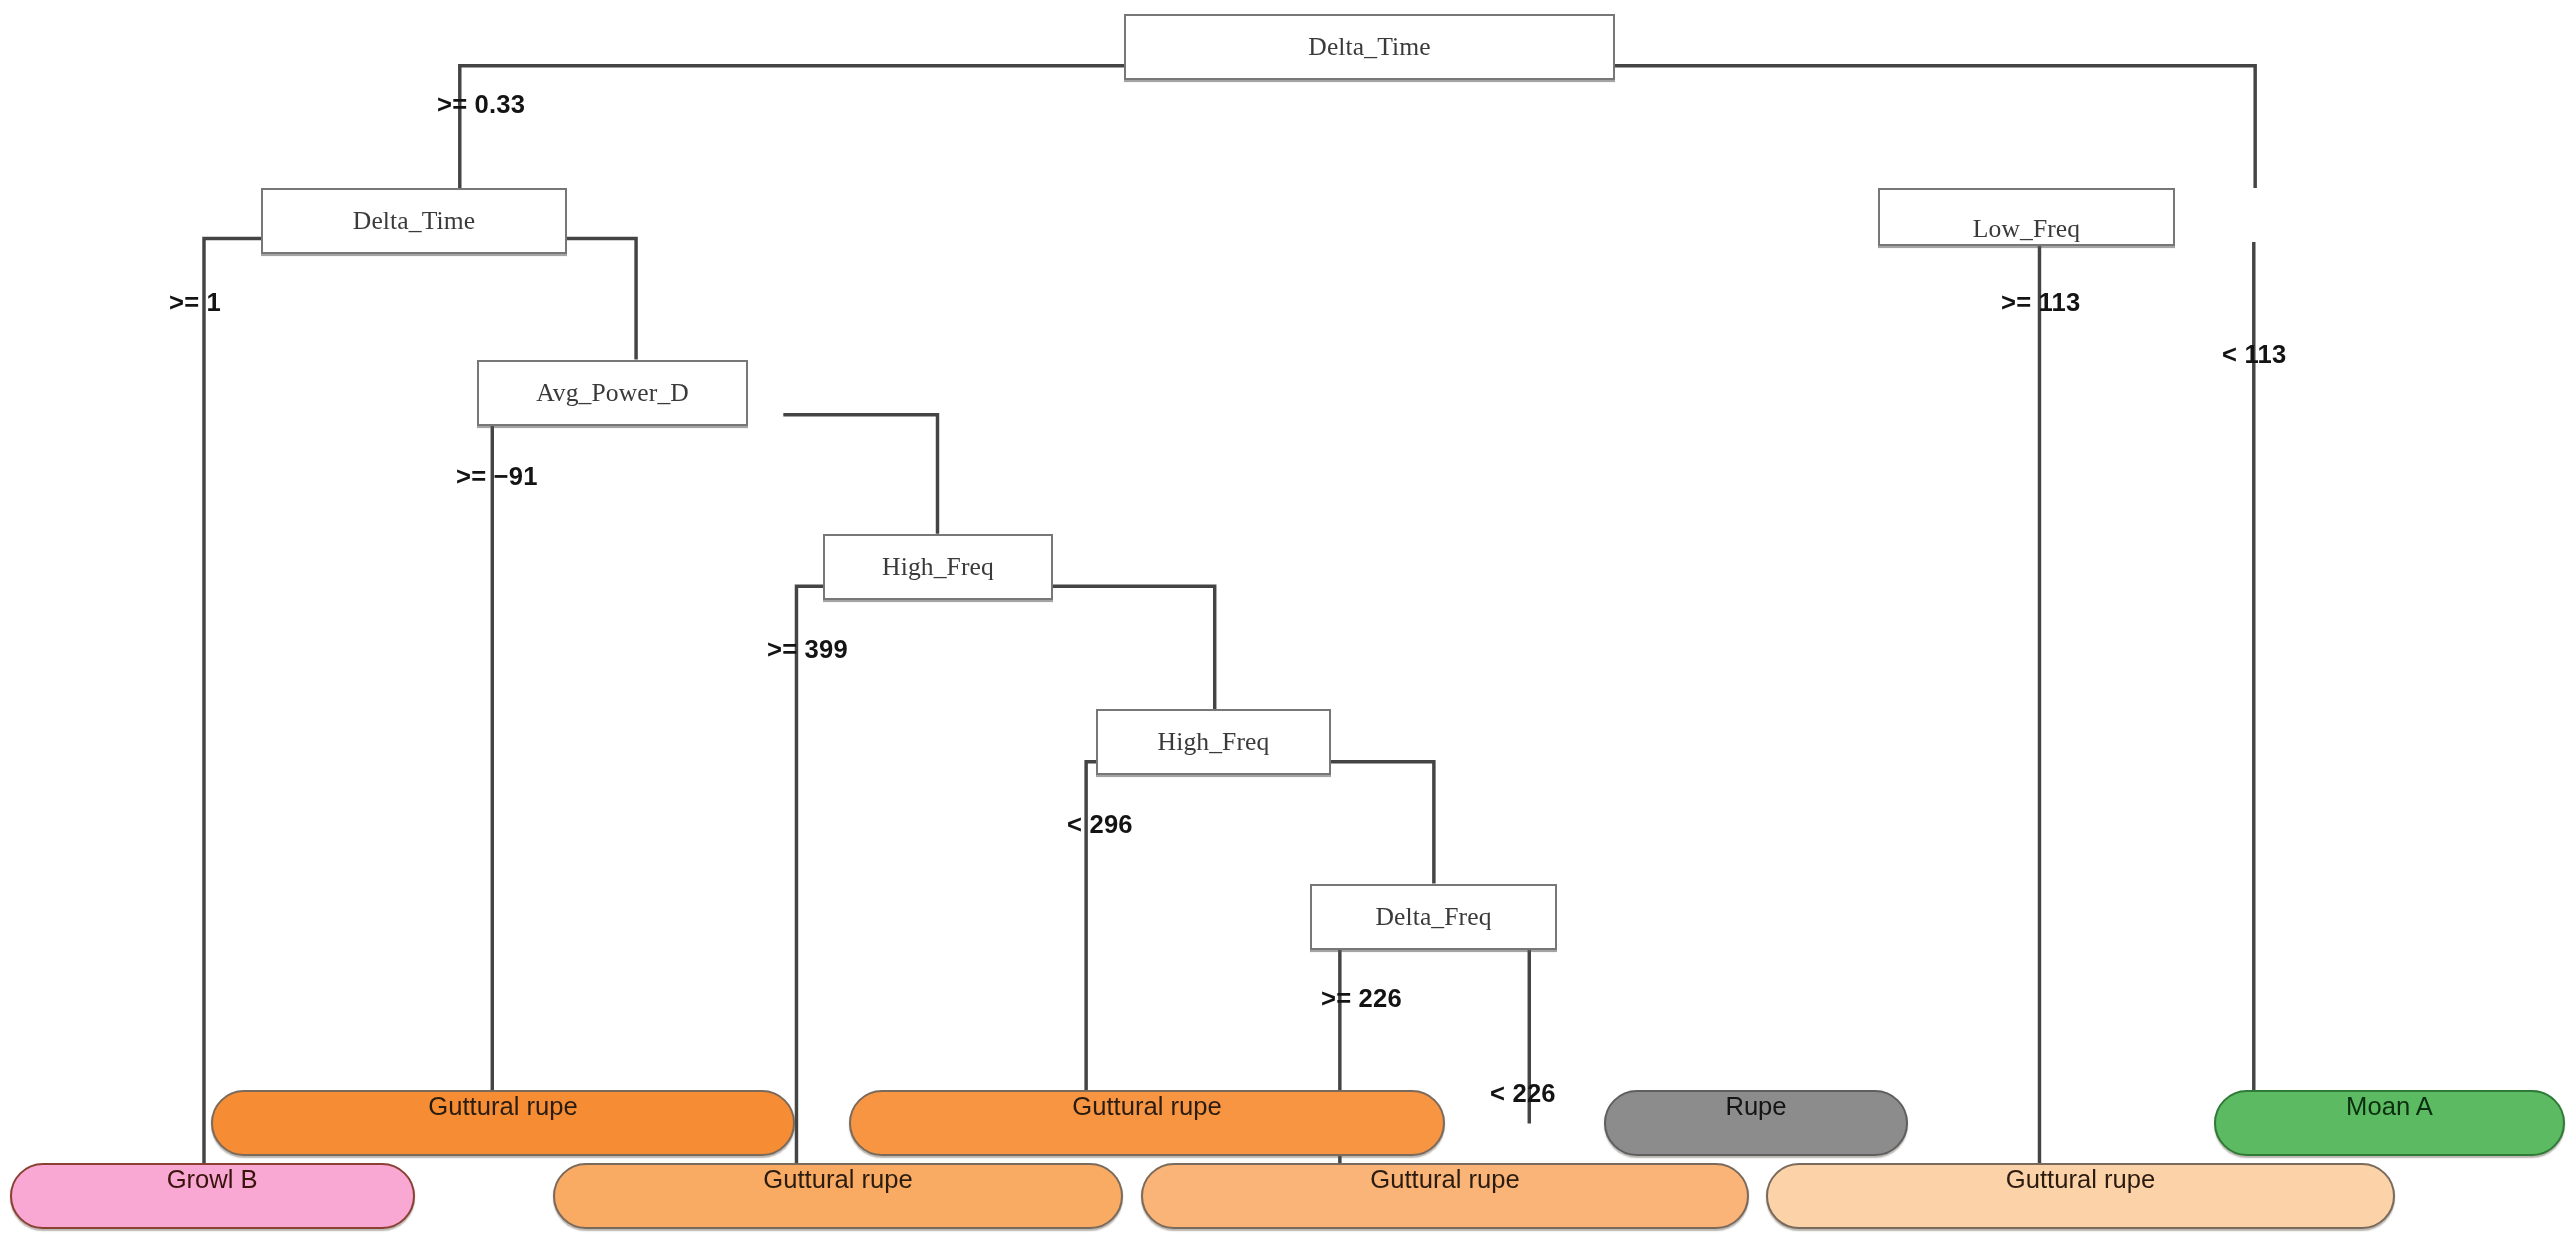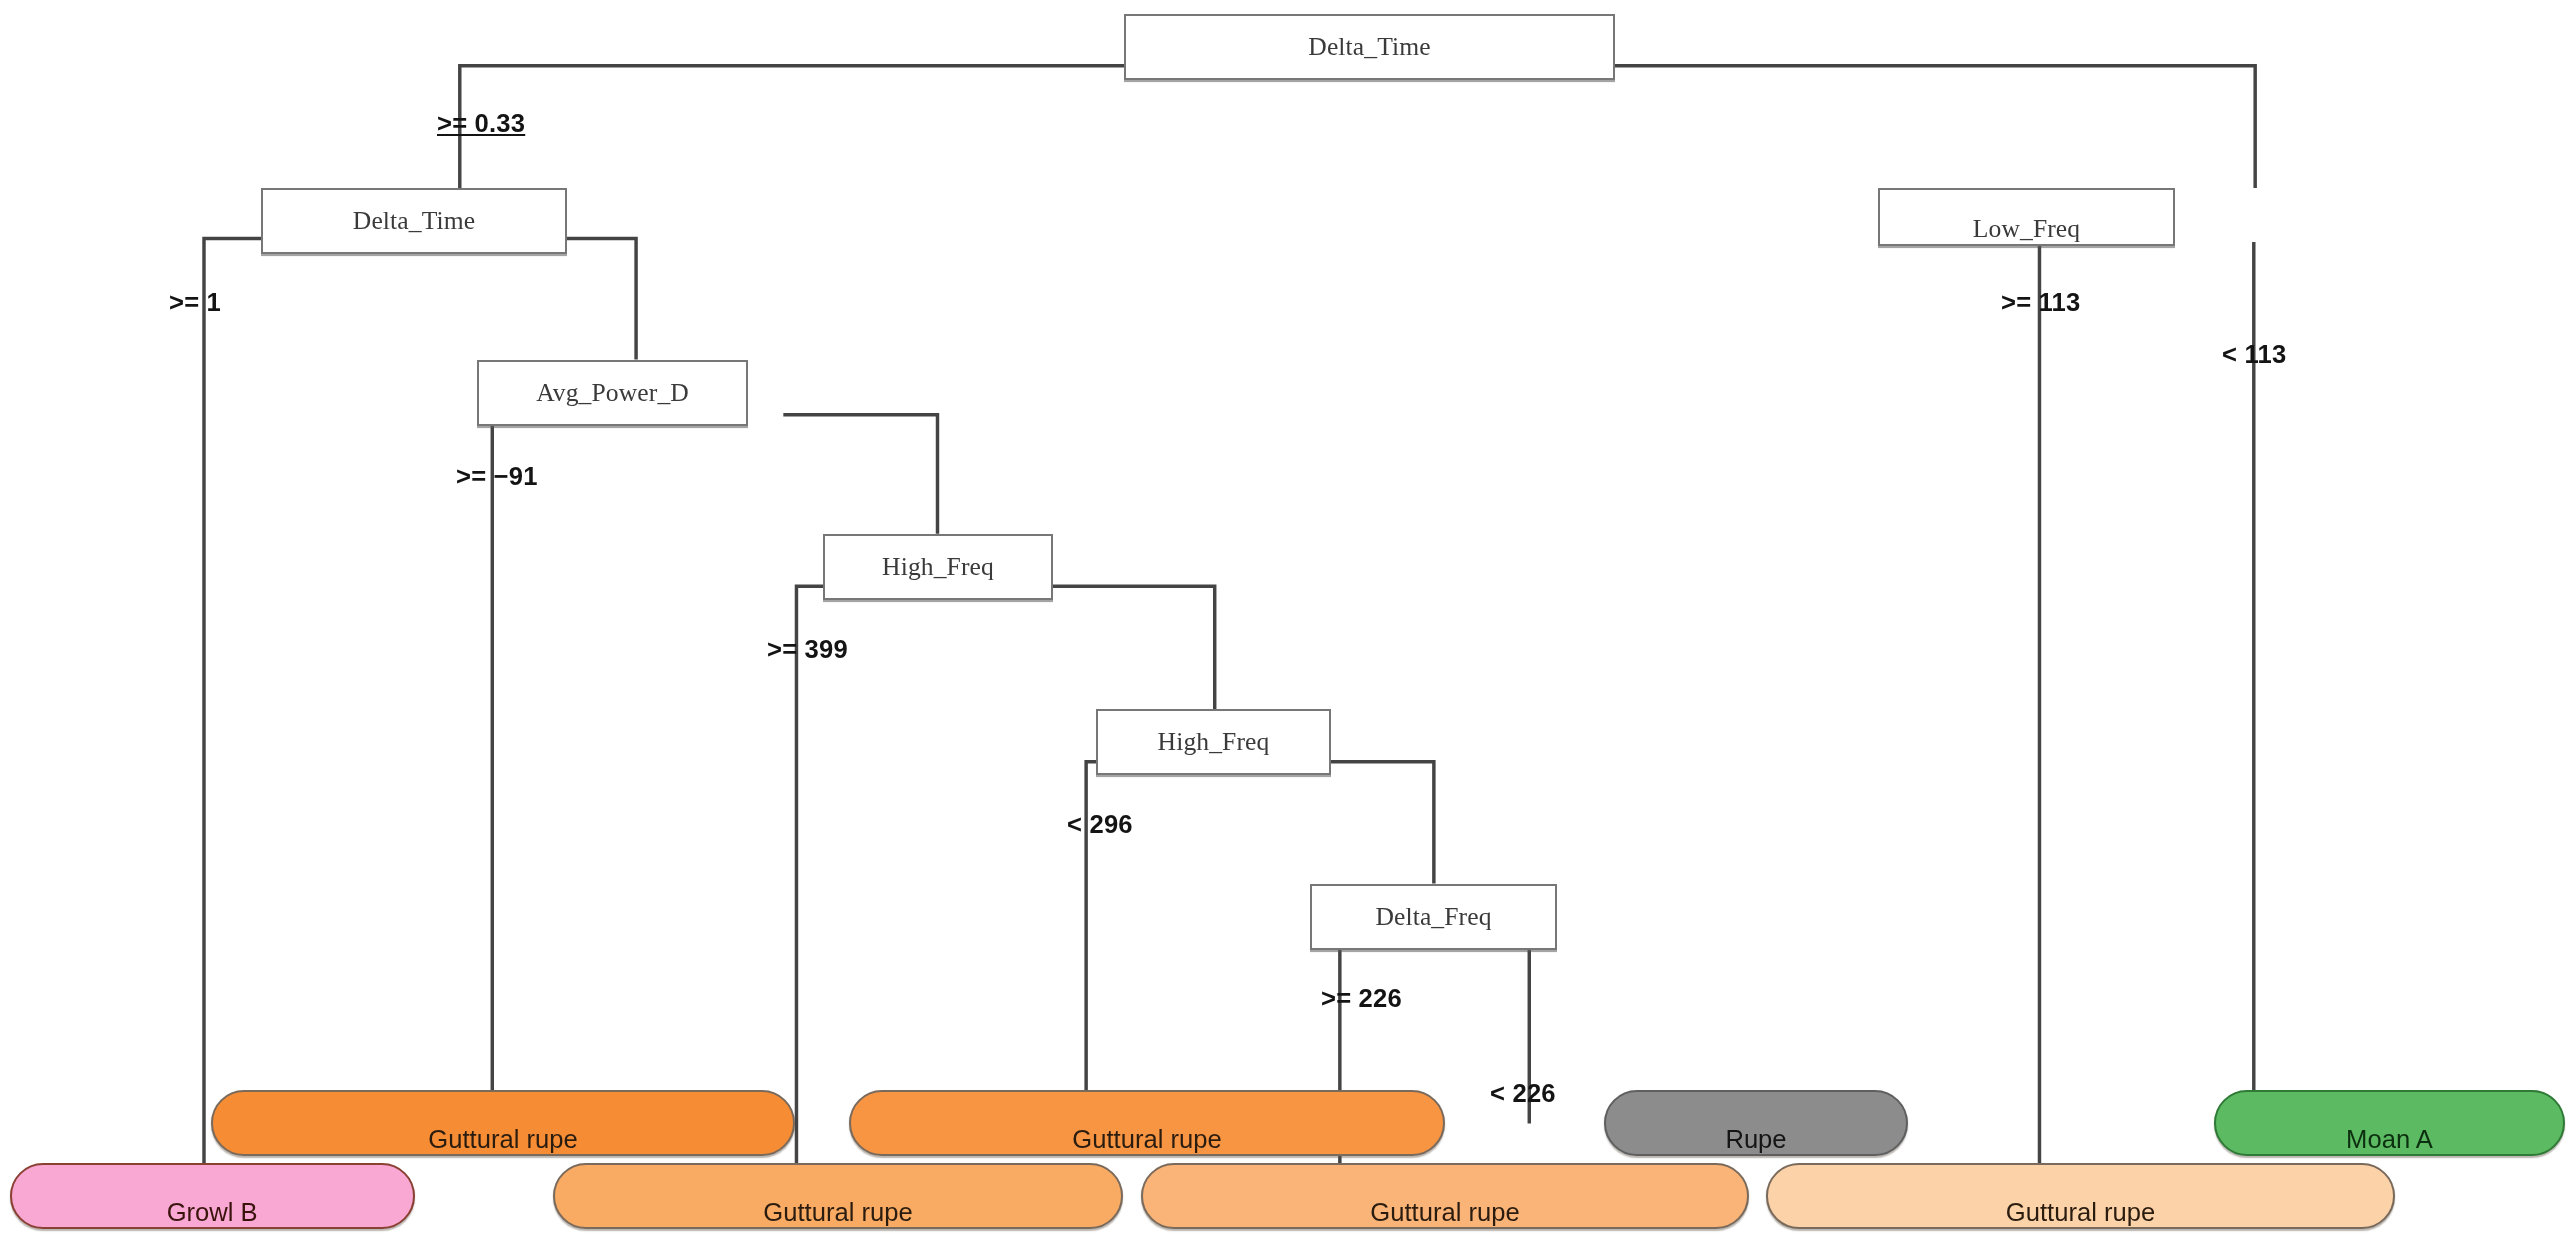--- a/index.html
+++ b/index.html
@@ -47,21 +47,21 @@
     white-space: nowrap;
     letter-spacing: 0.2px;
     z-index: 4;
   }
   .leaf-node {
     position: absolute;
     box-sizing: border-box;
     border: 2.1px solid #7a6a5c;
     border-radius: 691px;
     display: flex;
-    align-items: flex-end;
+    align-items: flex-start;
     justify-content: center;
     font-size: 25.6px;
     font-weight: 400;
     color: #2b1c10;
     box-shadow: 0 2.1px 1.4px 0 rgba(100,90,80,0.45);
     z-index: 5;
   }
   .leaf-node.gray  { border-color: #5f5f5f; color: #151515; }
   .leaf-node.green { border-color: #2f7a36; color: #0c2f10; }
   .leaf-node.red   { border-color: #8a4033; color: #3a140c; }
@@ -107,21 +107,21 @@
         <span>High_Freq</span>
       </div>
       <div class="split-node" style="left: 1096px; top: 709px; width: 235px; height: 66px;">
         <span>High_Freq</span>
       </div>
       <div class="split-node" style="left: 1310px; top: 884px; width: 247px; height: 66px;">
         <span>Delta_Freq</span>
       </div>
     </div>
   <div id="edge-labels-layer">
-      <div class="edge-label" style="left: 437px; top: 109px; text-decoration: underline;">&gt;= 0.33</div>
+      <div class="edge-label" style="left: 437px; top: 90px;">&gt;= 0.33</div>
       <div class="edge-label" style="left: 169px; top: 288px;">&gt;= 1</div>
       <div class="edge-label" style="left: 2001px; top: 288px;">&gt;= 113</div>
       <div class="edge-label" style="left: 2214px; top: 340px; margin-left: 8px;">&lt; 113</div>
       <div class="edge-label" style="left: 456px; top: 462px;">&gt;= −91</div>
       <div class="edge-label" style="left: 767px; top: 635px;">&gt;= 399</div>
       <div class="edge-label" style="left: 1067px; top: 810px;">&lt; 296</div>
       <div class="edge-label" style="left: 1321px; top: 984px;">&gt;= 226</div>
       <div class="edge-label" style="left: 1490px; top: 1047px; margin-top: 32px;">&lt; 226</div>
     </div>
   <div id="leaf-nodes-layer">

